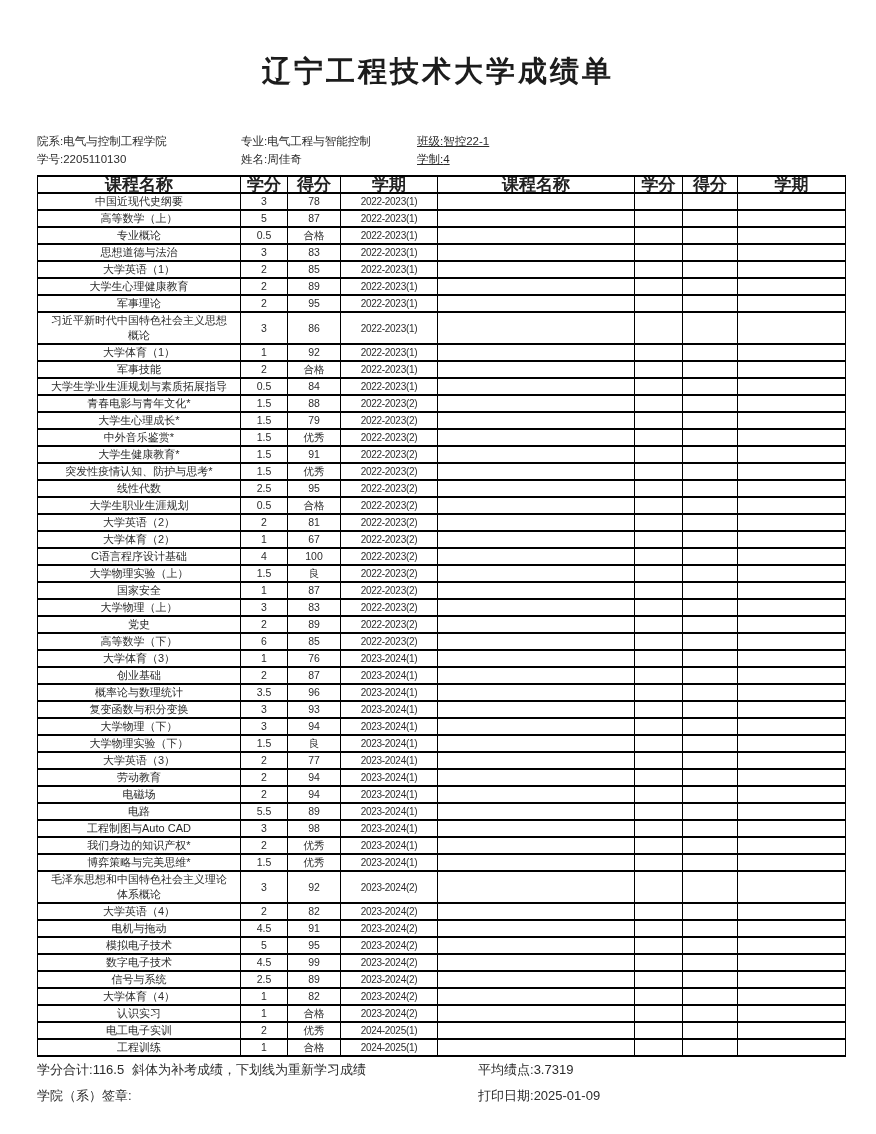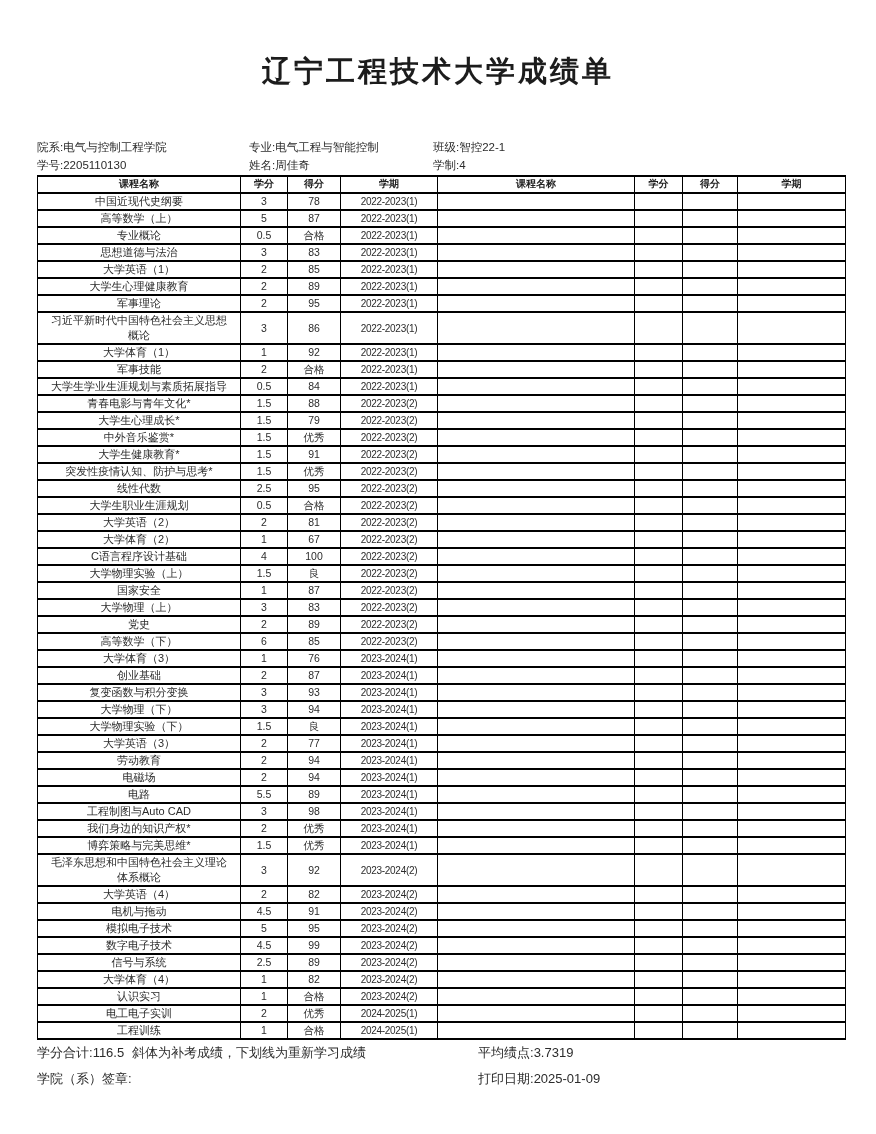--- a/index.html
+++ b/index.html
@@ -22,47 +22,47 @@
     color: #1c1c1c;
   }
 
   .info-block {
     position: relative;
     margin: 42px 0 0 37px;
     width: 808px;
     height: 36px;
     font-size: 11.5px;
   }
-  .info-line { position: absolute; left: 0; width: 808px; height: 17px; margin-top: 6px; }
+  .info-line { position: absolute; left: 0; width: 808px; height: 17px; }
   .info-line.l1 { top: 0; }
   .info-line.l2 { top: 18px; text-align: right; }
   .info-seg { position: absolute; white-space: nowrap; }
   .seg-a { left: 0; }
-  .seg-b { left: 212px; }
-  .seg-c { left: 396px; }
+  .seg-b { left: 204px; }
+  .seg-c { left: 380px; text-decoration: underline; }
 
   table.grades {
     margin-left: 37px;
     margin-top: 5px;
     width: 808px;
     border-collapse: collapse;
     table-layout: fixed;
   }
   table.grades th, table.grades td {
     border-top: 2px solid #000;
     border-bottom: 2px solid #000;
     border-left: 1.5px solid #000;
     border-right: 1.5px solid #000;
     text-align: center;
     vertical-align: middle;
     height: 15px;
     line-height: 15px;
     overflow: hidden;
   }
-  table.grades th { font-size: 10px; font-weight: bold; color: #222; font-family: Liberation Mono, monospace; }
+  table.grades th { font-size: 17px; font-weight: bold; color: #222; }
   td.c-course { font-size: 11px; padding: 0 12px; line-height: 13px; word-break: break-all; }
   td.c-num { font-size: 10.5px; }
   td.c-sem { font-size: 10px; letter-spacing: -0.3px; }
 
   .footer-row {
     position: relative;
     margin-left: 37px;
     width: 808px;
     height: 16px;
     font-size: 13px;
@@ -392,20 +392,30 @@
           <td class="c-course">创业基础</td>
           <td class="c-num">2</td>
           <td class="c-num">87</td>
           <td class="c-sem">2023-2024(1)</td>
           <td class="c-course"></td>
           <td class="c-num"></td>
           <td class="c-num"></td>
           <td class="c-sem"></td>
         </tr>
         <tr>
+          <td class="c-course">概率论与数理统计</td>
+          <td class="c-num">3.5</td>
+          <td class="c-num">96</td>
+          <td class="c-sem">2023-2024(1)</td>
+          <td class="c-course"></td>
+          <td class="c-num"></td>
+          <td class="c-num"></td>
+          <td class="c-sem"></td>
+        </tr>
+        <tr>
           <td class="c-course">复变函数与积分变换</td>
           <td class="c-num">3</td>
           <td class="c-num">93</td>
           <td class="c-sem">2023-2024(1)</td>
           <td class="c-course"></td>
           <td class="c-num"></td>
           <td class="c-num"></td>
           <td class="c-sem"></td>
         </tr>
         <tr>

